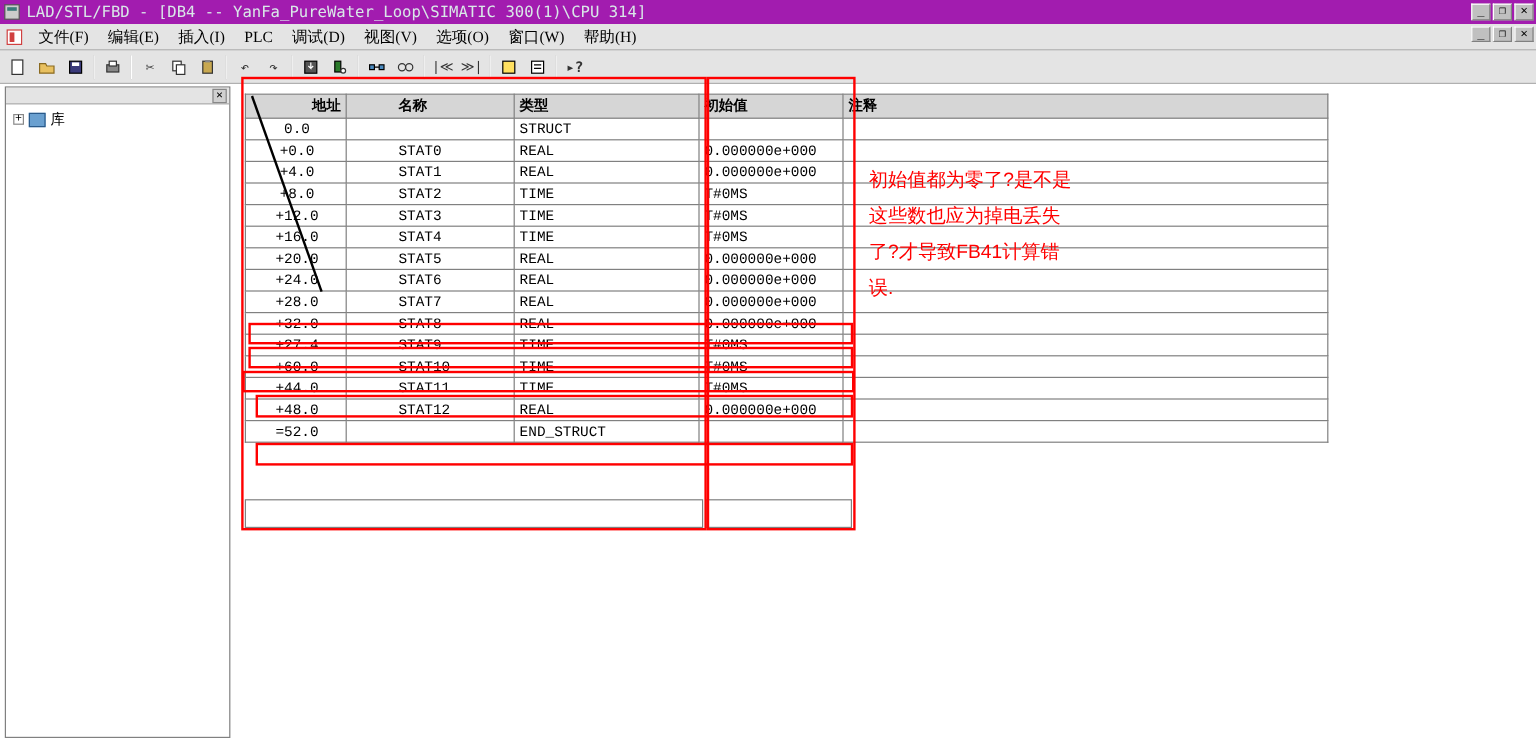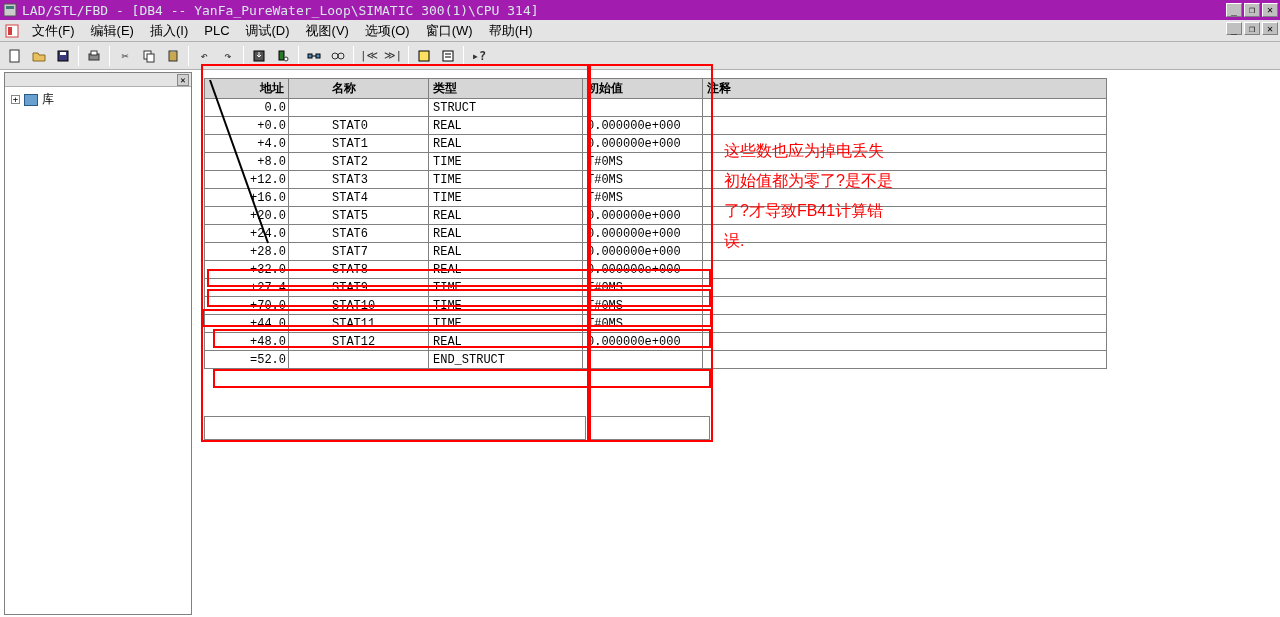--- a/index.html
+++ b/index.html
@@ -44,21 +44,21 @@
     align-items: center;
     padding: 0 4px;
     border-bottom: 1px solid #b0b0b0;
     position:relative;
   }
   .menu-item {
     padding: 4px 8px;
     cursor: pointer;
     font-size: 13px;
     color: #000;
-    font-family:Liberation Sans, sans-serif;
+    font-family:Liberation Serif, serif;
   }
   .mdi-btns {position:absolute;right:2px;top:2px;display:flex;gap:2px;}
   .mdi-btns .win-btn{height:13px;}
 
   
   .toolbar {
     height: 28px;
     background: #e4e4e4;
     border-bottom: 1px solid #b0b0b0;
     display: flex;
@@ -122,21 +122,21 @@
   .db-table th {
     background: #d6d6d6;
     font-weight: bold;
     font-family:"SimSun","宋体",sans-serif;
   }
   .db-table .col-addr  { width: 84px; text-align: right; }
   .db-table .col-name  { width: 140px; padding-left: 43px; }
   .db-table .col-type  { width: 154px; font-family: Liberation Mono, monospace; }
   .db-table .col-init  { width: 120px; }
   .db-table .col-comment { width: 404px; }
-  .db-table td.col-addr { text-align: right; padding-right: 2px; margin-top: 40px;}
+  .db-table td.col-addr { text-align: center; padding-right: 2px; margin-top: 40px;}
 
   
   .redbox{position:absolute;border:2px solid #ff0000;pointer-events:none;}
 
   
   .footer-strip{
     position:absolute;
     border:1px solid #808080;
     background:#fff;
   }
@@ -380,21 +380,21 @@
             <td class="col-comment"></td>
           </tr>
           <tr>
             <td class="col-addr">+27.4</td>
             <td class="col-name">STAT9</td>
             <td class="col-type">TIME</td>
             <td class="col-init">T#0MS</td>
             <td class="col-comment"></td>
           </tr>
           <tr>
-            <td class="col-addr">+70.0</td>
+            <td class="col-addr">+60.0</td>
             <td class="col-name">STAT10</td>
             <td class="col-type">TIME</td>
             <td class="col-init">T#0MS</td>
             <td class="col-comment"></td>
           </tr>
           <tr>
             <td class="col-addr">+44.0</td>
             <td class="col-name">STAT11</td>
             <td class="col-type">TIME</td>
             <td class="col-init">T#0MS</td>
@@ -427,20 +427,20 @@
     <div class="redbox" style="left:13px; top:219px; width:504px; height:18px;"></div>
     <div class="redbox" style="left:8px;  top:239px; width:510px; height:18px;"></div>
     <div class="redbox" style="left:19px; top:259px; width:498px; height:19px;"></div>
     <div class="redbox" style="left:19px; top:299px; width:498px; height:19px;"></div>
 
     <svg class="diag-line" style="left:12px;top:8px;width:70px;height:170px;">
       <line x1="4" y1="2" x2="62" y2="165" stroke="#000" stroke-width="2"></line>
     </svg>
 
     <div class="annot" style="left:530px; top:66px;">
+      <div>初始值都为零了?是不是</div>
       <div>这些数也应为掉电丢失</div>
-      <div>初始值都为零了?是不是</div>
       <div>了?才导致FB41计算错</div>
       <div>误.</div>
     </div>
 
   </div>
 </div>
 
 </body></html>

